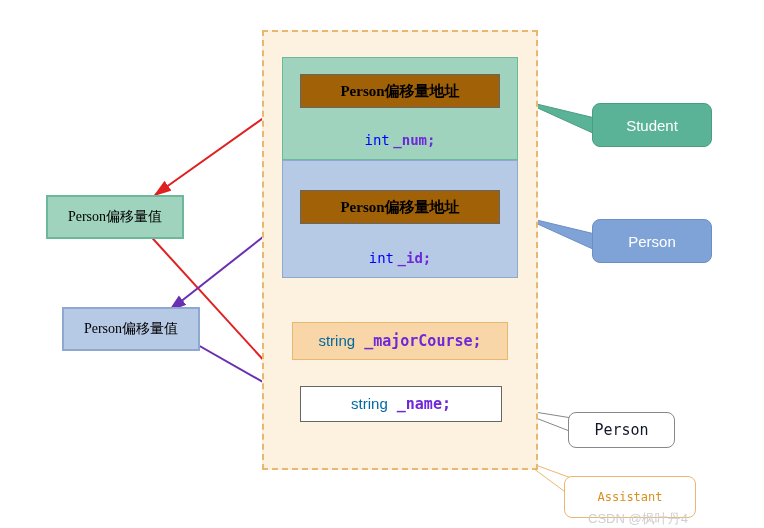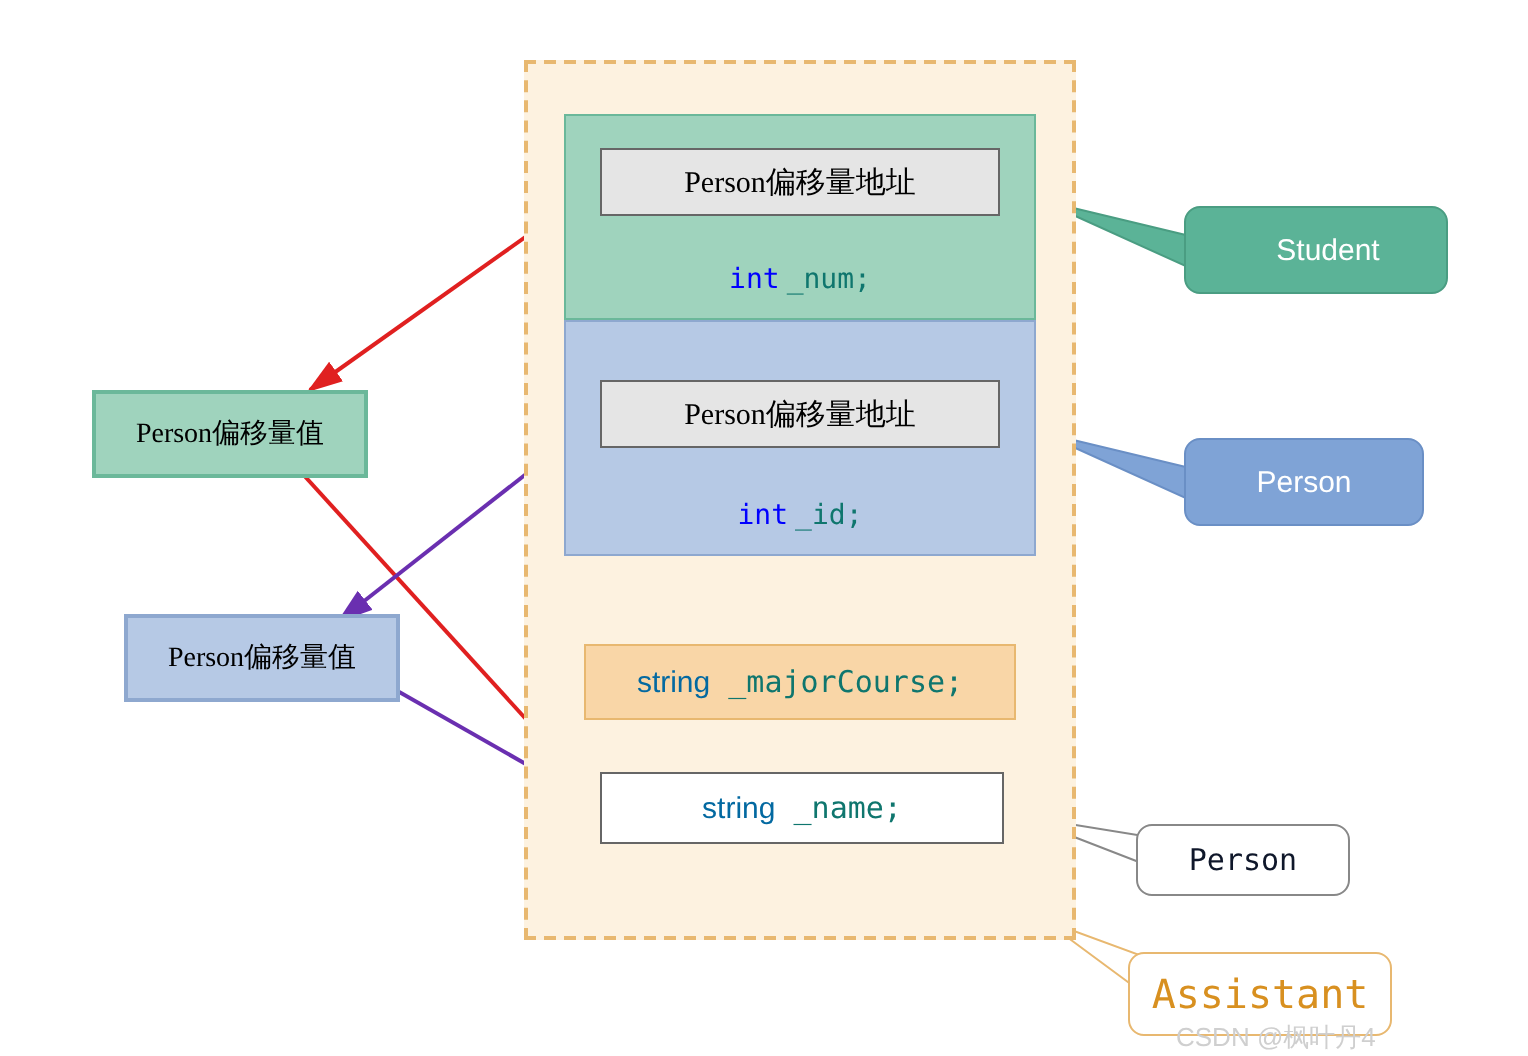--- a/index.html
+++ b/index.html
@@ -27,23 +27,24 @@
   }
   .student-box {
     background: #9fd3bd;
     border: 1px solid #6bb89a;
   }
   .teacher-box {
     background: #b6c9e5;
     border: 1px solid #8ea8cf;
   }
   .inner-white {
-    background: #e5e5e5;
+    background: #a16207;
     border: 1px solid #666;
     font-size: 15px;
+    font-weight: bold;
   }
   .left-green {
     background: #9fd3bd;
     border: 2px solid #6bb89a;
     font-size: 14px;
   }
   .left-blue {
     background: #b6c9e5;
     border: 2px solid #8ea8cf;
     font-size: 14px;
@@ -55,38 +56,37 @@
     font-family: Consolas, monospace;
   }
   .name-box {
     background: #fff;
     border: 1px solid #666;
     font-size: 15px;
     font-family: Consolas, monospace;
   }
   .kw { color: #0000ff; font-family: Consolas, monospace; }
   .type-str { color: #0369a1; font-family: Liberation Sans, sans-serif; margin-top: 10px; }
-  .ident { color: #0f766e; font-family: Consolas, monospace; }
+  .ident { color: #6d28d9; font-family: Consolas, monospace; font-weight: bold; }
   .field-label { font-size: 14px; }
 
   
   .callout-student {
     position: absolute;
     width: 118px;
     height: 42px;
     background: #5bb397;
     border: 1px solid #4a9d82;
     border-radius: 8px;
     color: #fff;
     display: flex;
     align-items: center;
     justify-content: center;
     font-family: "Arial", sans-serif;
     font-size: 15px;
-    padding-left: 12px;
   }
   .callout-teacher {
     position: absolute;
     width: 118px;
     height: 42px;
     background: #7fa3d6;
     border: 1px solid #6a8fc5;
     border-radius: 8px;
     color: #fff;
     display: flex;
@@ -113,21 +113,21 @@
     position: absolute;
     width: 130px;
     height: 40px;
     background: #fff;
     border: 1px solid #e8b870;
     border-radius: 8px;
     display: flex;
     align-items: center;
     justify-content: center;
     font-family: "Consolas", monospace;
-    font-size: 20px;
+    font-size: 12px;
     color: #d89020;
   }
   .watermark {
     position: absolute;
     font-family: Arial, sans-serif;
     font-size: 13px;
     color: #cfcfcf;
   }
 </style>
 </head>

